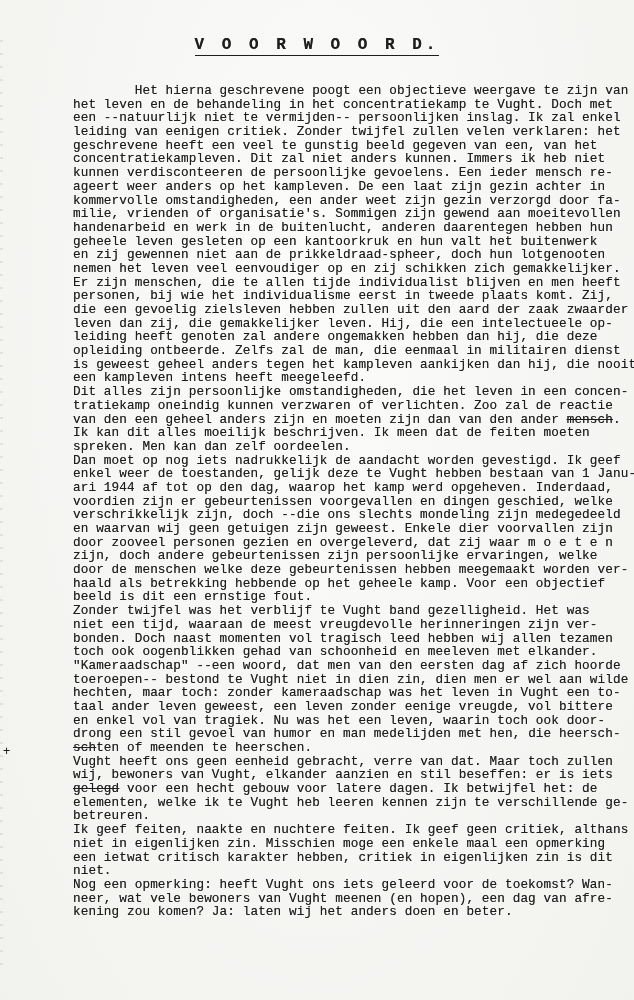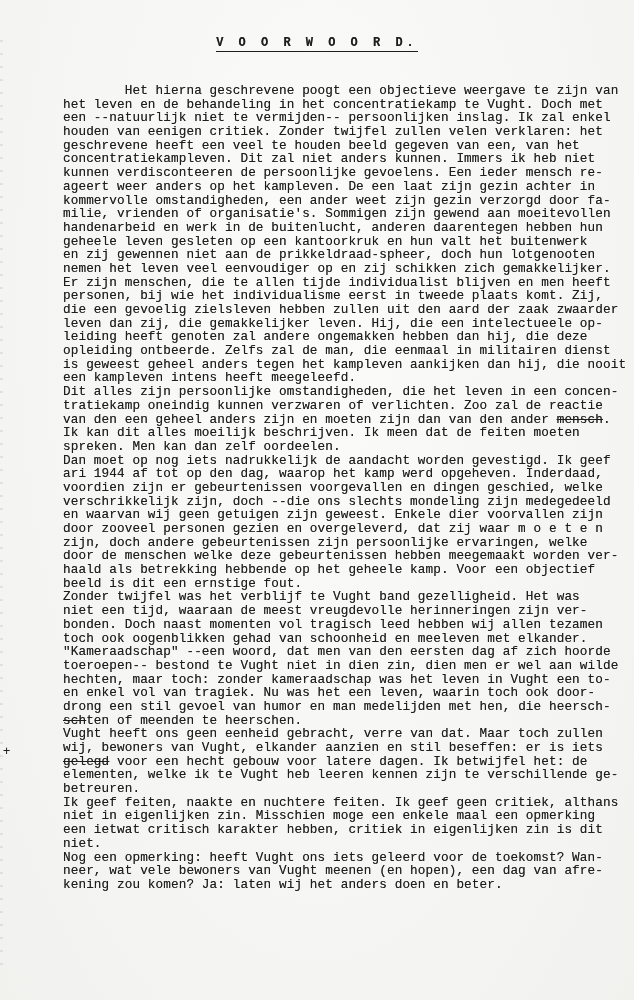--- a/index.html
+++ b/index.html
@@ -32,34 +32,34 @@
       transparent 2px 13px
     );
     opacity: 0.5;
   }
   .title {
     position: absolute;
     top: 36px;
     left: 0;
     width: 634px;
     text-align: center;
-    font-size: 12px;
+    font-size: 16px;
     font-weight: bold;
     letter-spacing: 4px;
     color: var(--ink, #1e1e1e);
   }
   .title span {
     border-bottom: 1.6px solid var(--ink, #1e1e1e);
     padding-bottom: 1px;
     text-shadow: 0 0 0.6px rgba(30,30,30,0.65);
   }
   .body-block {
     position: absolute;
     top: 84px;
-    left: 6px;
+    left: 16px;
     width: 572px;
     padding-left: 57px;
     box-sizing: border-box;
   }
   .line {
     white-space: pre;
     font-size: 12.7px;
     line-height: 13.69px;
     height: 13.69px;
     letter-spacing: 0.1px;
@@ -82,22 +82,22 @@
 
 <div class="page">
   <div class="edge-noise"></div>
   <div class="title">
     <span>V O O R W O O R D.</span>
   </div>
   <div class="body-block">
       <div class="line"><span>        Het hierna geschrevene poogt een objectieve weergave te zijn van</span></div>
       <div class="line"><span>het leven en de behandeling in het concentratiekamp te Vught. Doch met</span></div>
       <div class="line"><span>een --natuurlijk niet te vermijden-- persoonlijken inslag. Ik zal enkel</span></div>
-      <div class="line"><span>houden van eenigen critiek. Zonder twijfel zullen velen verklaren: het</span></div>
-      <div class="line"><span>geschrevene heeft een veel te houden beeld gegeven van een, van het</span></div>
+      <div class="line"><span>leiding van eenigen critiek. Zonder twijfel zullen velen verklaren: het</span></div>
+      <div class="line"><span>geschrevene heeft een veel te gunstig beeld gegeven van een, van het</span></div>
       <div class="line"><span>concentratiekampleven. Dit zal niet anders kunnen. Immers ik heb niet</span></div>
       <div class="line"><span>kunnen verdisconteeren de persoonlijke gevoelens. Een ieder mensch re-</span></div>
       <div class="line"><span>ageert weer anders op het kampleven. De een laat zijn gezin achter in</span></div>
       <div class="line"><span>kommervolle omstandigheden, een ander weet zijn gezin verzorgd door fa-</span></div>
       <div class="line"><span>milie, vrienden of organisatie's. Sommigen zijn gewend aan moeitevollen</span></div>
       <div class="line"><span>handenarbeid en werk in de buitenlucht, anderen daarentegen hebben hun</span></div>
       <div class="line"><span>geheele leven gesleten op een kantoorkruk en hun valt het buitenwerk</span></div>
       <div class="line"><span>en zij gewennen niet aan de prikkeldraad-spheer, doch hun lotgenooten</span></div>
       <div class="line"><span>nemen het leven veel eenvoudiger op en zij schikken zich gemakkelijker.</span></div>
       <div class="line"><span>Er zijn menschen, die te allen tijde individualist blijven en men heeft</span></div>
@@ -107,36 +107,38 @@
       <div class="line"><span>leiding heeft genoten zal andere ongemakken hebben dan hij, die deze</span></div>
       <div class="line"><span>opleiding ontbeerde. Zelfs zal de man, die eenmaal in militairen dienst</span></div>
       <div class="line"><span>is geweest geheel anders tegen het kampleven aankijken dan hij, die nooit</span></div>
       <div class="line"><span>een kampleven intens heeft meegeleefd.</span></div>
       <div class="line"><span>Dit alles zijn persoonlijke omstandigheden, die het leven in een concen-</span></div>
       <div class="line"><span>tratiekamp oneindig kunnen verzwaren of verlichten. Zoo zal de reactie</span></div>
       <div class="line"><span>van den een geheel anders zijn en moeten zijn dan van den ander </span><span class="strike">mensch</span><span>.</span></div>
       <div class="line"><span>Ik kan dit alles moeilijk beschrijven. Ik meen dat de feiten moeten</span></div>
       <div class="line"><span>spreken. Men kan dan zelf oordeelen.</span></div>
       <div class="line"><span>Dan moet </span><span class="b">op</span><span> nog iets nadrukkelijk de aandacht worden gevestigd. Ik geef</span></div>
+      <div class="line"><span>enkel weer de toestanden, gelijk deze te Vught hebben bestaan van 1 Janu-</span></div>
       <div class="line"><span>ari 1944 af tot op den dag, waarop het kamp werd opgeheven. Inderdaad,</span></div>
       <div class="line"><span>voordien zijn er gebeurtenissen voorgevallen en dingen geschied, welke</span></div>
       <div class="line"><span>verschrikkelijk zijn, doch --die ons slechts mondeling zijn medegedeeld</span></div>
       <div class="line"><span>en waarvan wij geen getuigen zijn geweest. Enkele dier voorvallen zijn</span></div>
       <div class="line"><span>door zooveel personen gezien en overgeleverd, dat zij waar m o e t e n</span></div>
       <div class="line"><span>zijn, doch andere gebeurtenissen zijn persoonlijke ervaringen, welke</span></div>
       <div class="line"><span>door de menschen welke deze gebeurtenissen hebben meegemaakt worden ver-</span></div>
       <div class="line"><span>haald als betrekking hebbende op het geheele kamp. Voor een objectief</span></div>
       <div class="line"><span>beeld is dit een erns</span><span class="b">ti</span><span>ge fout.</span></div>
       <div class="line"><span>Zonder twijfel was het verblijf te Vught band gezelligheid. Het was</span></div>
       <div class="line"><span>niet een tijd, waaraan de meest vreugdevolle herinneringen zijn ver-</span></div>
       <div class="line"><span>bonden. Doch naast momenten vol tragisch leed hebben wij allen tezamen</span></div>
       <div class="line"><span>toch ook oogenblikken gehad van schoonheid en meeleven met elkander.</span></div>
       <div class="line"><span>"Kameraadschap" --een woord, dat men van den eersten dag af zich hoorde</span></div>
       <div class="line"><span>toeroepen-- bestond te Vught niet in dien zin, dien men er wel aan wilde</span></div>
       <div class="line"><span>hechten, maar toch: zonder kameraadschap was het leven in Vught een to-</span></div>
+      <div class="line"><span>taal ander leven geweest, een leven zonder eenige vreugde, vol b</span><span class="b">i</span><span>ttere</span></div>
       <div class="line"><span>en enkel vol van tragiek. Nu was het een leven, waarin toch ook door-</span></div>
       <div class="line"><span>drong een stil gevoel van humor en </span><span class="b">man</span><span> medelijden met hen, die heersch-</span></div>
       <div class="line"><span class="strike">sch</span><span>ten of mee</span><span class="b">n</span><span>den te heerschen.</span></div>
       <div class="line"><span>Vught heeft ons geen eenheid gebracht, ve</span><span class="b">r</span><span>re van dat. Maar toch zullen</span></div>
       <div class="line"><span>wij, bewoners van Vught, elkander aanzien en stil beseffen: er is iets</span></div>
       <div class="line"><span class="strike">gelegd</span><span> voor een hecht gebouw voor latere dagen. Ik betwijfel het: de</span></div>
       <div class="line"><span>elementen, welke ik te Vught heb leeren kennen zijn te verschillende ge-</span></div>
       <div class="line"><span>betreuren.</span></div>
       <div class="line"><span>Ik geef feiten, naakte en nuchtere feiten. Ik geef geen critiek, althans</span></div>
       <div class="line"><span>niet in eigenlijken zin. Misschien moge een enkele maal een opmerking</span></div>

